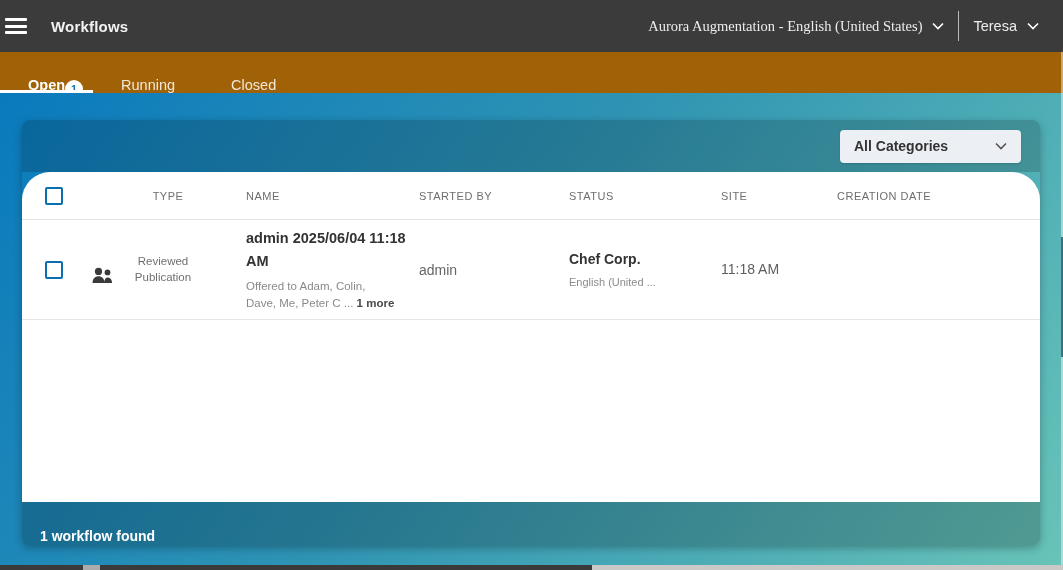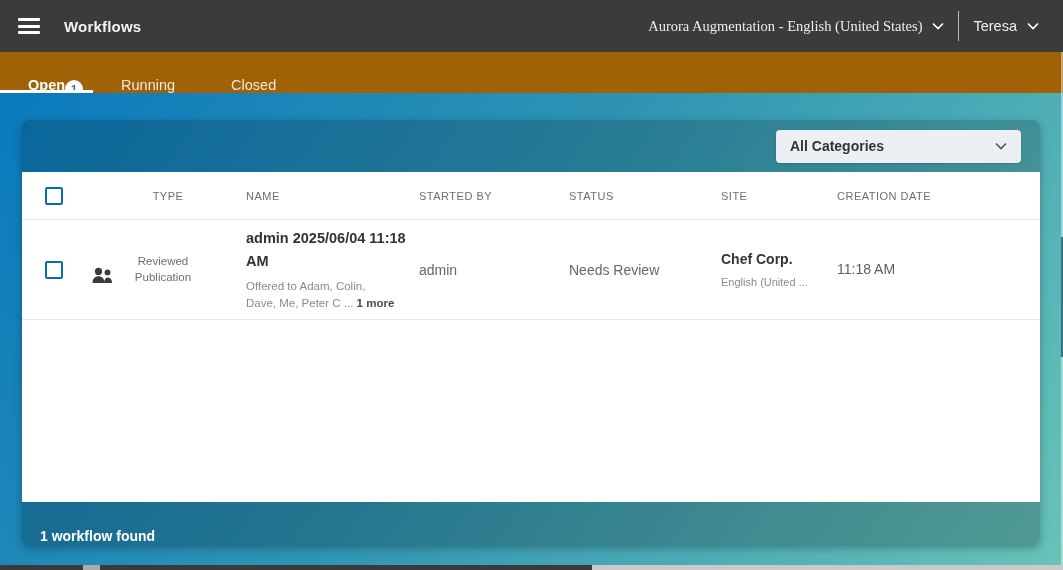--- a/index.html
+++ b/index.html
@@ -7,21 +7,21 @@
   body {
     font-family: "Liberation Sans", sans-serif;
     display: flex; flex-direction: column;
     background: #fff;
   }
 
   
   .topbar {
     height: 52px; background: #3B3B3B; color: #F2F2F2;
     display: flex; align-items: center; flex: 0 0 52px;
-    padding: 0 18px 0 18px;
+    padding: 0 18px 0 5px;
   }
   .hamburger { width: 22px; height: 16px; display: flex; flex-direction: column; justify-content: space-between; cursor: pointer; }
   .hamburger span { display: block; height: 3px; background: #fff; border-radius: 1px; }
   .topbar-title { font-size: 15px; font-weight: bold; margin-left: 24px; letter-spacing: 0.2px; }
   .topbar-right { margin-left: auto; display: flex; align-items: center; gap: 14px; }
   .selector { display: flex; align-items: center; gap: 10px; cursor: pointer; font-size: 14.5px; color: #EDEDED; font-family: Liberation Serif, serif; }
   .vdivider { width: 1px; height: 30px; background: rgba(255,255,255,0.65); }
   .user-menu { display: flex; align-items: center; gap: 10px; cursor: pointer; font-size: 14.5px; color: #EDEDED; padding-right: 6px; }
   .chev { width: 12px; height: 8px; }
 
@@ -48,39 +48,39 @@
   .card {
     position: absolute; left: 22px; top: 27px; width: 1018px; height: 425px;
     border-radius: 8px; display: flex; flex-direction: column; overflow: hidden;
     box-shadow: 0 3px 8px rgba(0,0,0,0.28);
   }
   .card-filterbar {
     height: 52px; flex: 0 0 52px; background: rgba(0,0,0,0.17);
     display: flex; align-items: center; justify-content: flex-end; gap: 10px; padding-right: 19px;
   }
   .dropdown {
-    width: 245px; height: 33px; background: #ECEFF3; border-radius: 4px;
+    width: 181px; height: 33px; background: #ECEFF3; border-radius: 4px;
     display: flex; align-items: center; padding: 0 14px; cursor: pointer;
     box-shadow: 0 1px 2px rgba(0,0,0,0.15);
   }
   .dropdown-label { font-size: 14px; font-weight: bold; color: #333; }
   .dropdown .chev-dark { margin-left: auto; }
   .searchbox {
     width: 282px; height: 33px; background: #E9ECF0; border-radius: 4px;
     display: flex; align-items: center; padding: 0 10px; gap: 8px;
     box-shadow: 0 1px 2px rgba(0,0,0,0.15);
   }
   .searchbox input {
     border: none; outline: none; background: transparent; flex: 1;
     font-family: "Liberation Sans", sans-serif; font-size: 14px; color: #444;
   }
   .searchbox input::placeholder { color: #9A9FA6; font-style: italic; }
 
   
-  .tablewrap { flex: 1 1 auto; background: #fff; display: flex; flex-direction: column; }
+  .tablewrap { flex: 1 1 auto; background: #fff; display: flex; flex-direction: column; border-radius: 28px; }
   .trow {
     display: grid;
     grid-template-columns: 68px 156px 173px 150px 152px 116px 1fr;
     align-items: center;
   }
   .thead { height: 48px; border-bottom: 1px solid #E4E4E4; }
   .th { font-size: 11px; color: #6E6E6E; letter-spacing: 0.5px; }
   .th.center { text-align: center; }
   .checkbox {
     width: 18px; height: 18px; border: 2px solid #0B6EAE; border-radius: 2px;
@@ -197,21 +197,20 @@
           <span class="type-label">Reviewed Publication</span>
         </div>
         <div class="cell-name">
           <div class="wf-name">admin 2025/06/04 11:18 AM</div>
           <div class="wf-sub">
             <span>Offered to Adam, Colin, Dave, Me, Peter C ...</span>
             <b>1 more</b>
           </div>
         </div>
         <div class="cell-plain">admin</div>
-        <div class="cell-plain">Needs Review</div>
         <div class="cell-site">
           <div class="site-name">Chef Corp.</div>
           <div class="site-sub">English (United ...</div>
         </div>
         <div class="cell-date">
           <div>11:18 AM</div>
         </div>
       </div>
 
       <div class="table-empty"></div>

